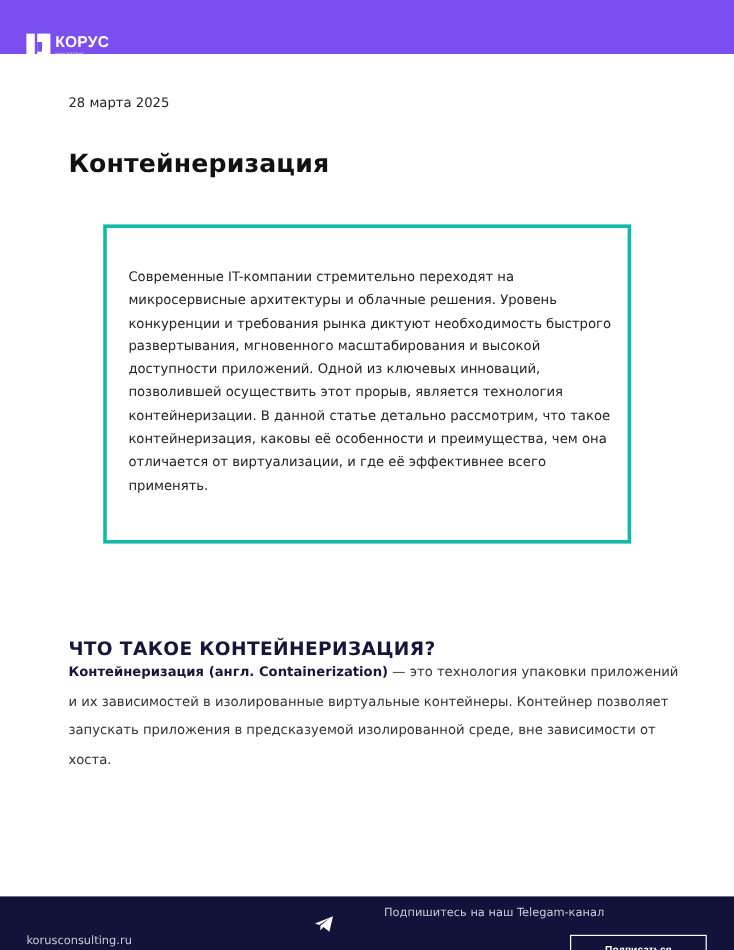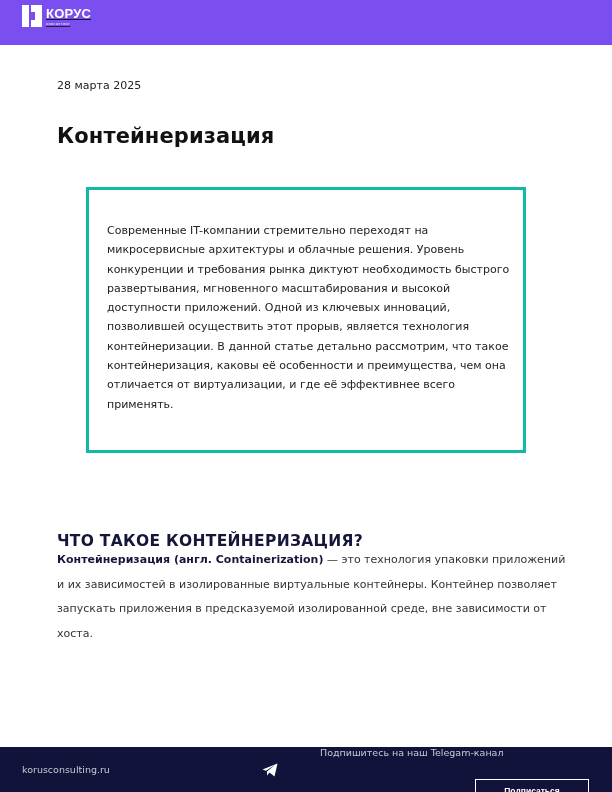--- a/index.html
+++ b/index.html
@@ -3,21 +3,21 @@
   <meta charset="utf-8">
   <style>
     * { box-sizing: border-box; margin: 0; padding: 0; }
     html, body { width: 612px; height: 792px; background: #ffffff; overflow: hidden; }
     body { position: relative; font-family: "DejaVu Sans", sans-serif; color: #1a1a1a; }
 
     .header {
       position: absolute; left: 0; top: 0; width: 612px; height: 45px;
       background: #7b4ef0;
     }
-    .logo { position: absolute; left: 22px; top: 3px; height: 24px; display: flex; align-items: flex-end; text-decoration: underline; }
+    .logo { position: absolute; left: 22px; top: 28px; height: 24px; display: flex; align-items: flex-start; }
     .logo-mark { position: relative; width: 20px; height: 22px; }
     .logo-mark .l { position: absolute; left: 0; top: 0; width: 7px; height: 22px; background: #fff; }
     .logo-mark .r { position: absolute; left: 9px; top: 0; width: 11px; height: 22px; background: #fff; }
     .logo-mark .notch { position: absolute; left: 9px; top: 7px; width: 4px; height: 8px; background: #7b4ef0; }
     .logo-text { margin-left: 4px; display: flex; flex-direction: column; }
     .logo-name { color: #fff; font-family: "Liberation Sans", sans-serif; font-weight: bold; font-size: 13px; line-height: 14px; letter-spacing: 0.2px; }
     .logo-sub { color: #fff; font-size: 3.5px; line-height: 5px; opacity: 0.9; margin-top: 1px; letter-spacing: 0.3px; }
 
     .btn-write {
       position: absolute; left: 475px; top: 11px; width: 114px; height: 23px;
@@ -45,23 +45,23 @@
     .section-body {
       position: absolute; left: 57px; top: 548px; width: 510px;
       font-size: 11px; line-height: 24.5px; color: #333;
     }
     .section-body b { color: #15163a; font-weight: bold; }
 
     .footer {
       position: absolute; left: 0; top: 747px; width: 612px; height: 45px;
       background: #12133a;
     }
-    .footer-site { position: absolute; left: 22px; top: 17px; color: #c9c9d6; font-size: 9.5px; }
+    .footer-site { position: absolute; left: 22px; top: 32px; color: #c9c9d6; font-size: 9.5px; }
     .tg-icon { position: absolute; left: 262px; top: 16px; width: 16px; height: 14px; }
-    .footer-cta { position: absolute; left: 286px; top: 0; color: #c9c9d6; font-size: 9.5px; padding-left: 34px; }
+    .footer-cta { position: absolute; left: 286px; top: 8px; color: #c9c9d6; font-size: 9.5px; padding-left: 34px; }
     .btn-subscribe {
       position: absolute; left: 475px; top: 11px; width: 114px; height: 23px;
       border: 1.5px solid #ffffff; color: #fff; background: transparent;
       font-weight: bold; font-size: 8.5px;
       display: flex; align-items: center; justify-content: center; margin-top: 21px;
     }
   </style>
 </head>
 <body>
 

